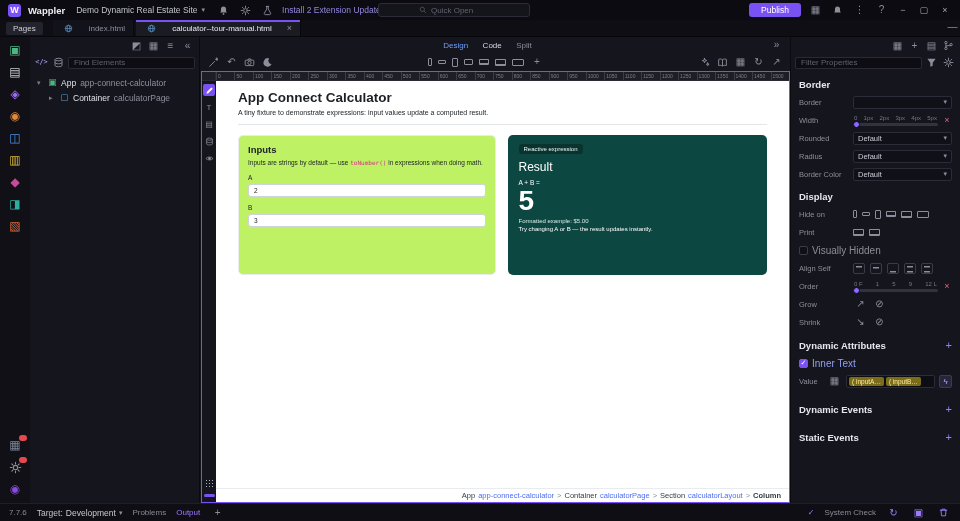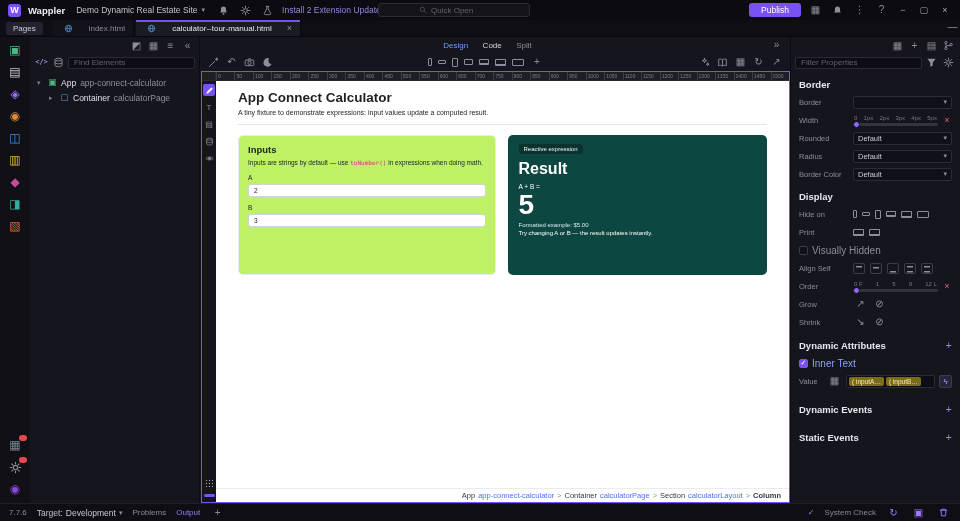--- a/index.html
+++ b/index.html
@@ -93,21 +93,21 @@
   .cards{display:flex;gap:12px;}
   .card{height:140px;border-radius:5px;}
   .card-inputs{flex:1;background:#bef264;border:1px solid #e9ecef;padding:8px 9px;}
   .card-h{font-size:9.5px;font-weight:bold;}
   .card-p{font-size:6.5px;line-height:1.4;margin-top:3px;color:#212529;}
   .card-p code{font-family:"DejaVu Sans Mono",monospace;font-size:6px;color:#d63384;}
   .flabel{display:block;font-size:6.5px;margin-top:7px;color:#212529;}
   .field{height:13px;background:#fff;border:1px solid #ced4da;border-radius:3px;display:flex;align-items:center;padding:0 5px;font-size:6.5px;margin-top:3px;}
   .card-result{flex:1;background:#0d4742;color:#fff;padding:8px 11px;}
   .badge{display:inline-block;background:#0a332f;color:#eaf6f4;font-size:6px;padding:2px 5px;border-radius:3px;}
-  .result-h{font-size:16px;font-weight:bold;margin-top:6px;}
+  .result-h{font-size:12px;font-weight:normal;margin-top:6px;}
   .result-expr{font-size:6.5px;margin-top:5px;}
   .result-val{font-size:28px;font-weight:bold;line-height:1.05;}
   .result-fmt{font-size:6px;margin-top:3px;color:#d5ebe8;}
   .result-hint{font-size:6px;margin-top:2px;}
   .crumbbar{height:14px;background:#fff;border-top:1px solid #e9ecef;display:flex;align-items:center;justify-content:flex-end;gap:3px;padding:0 8px;font-size:7.5px;flex-shrink:0;}
   .bc-name{color:#343a40;}
   .bc-name.current{font-weight:bold;}
   .bc-id{color:#4c6ef5;}
   .bc-sep{color:#868e96;}
 

